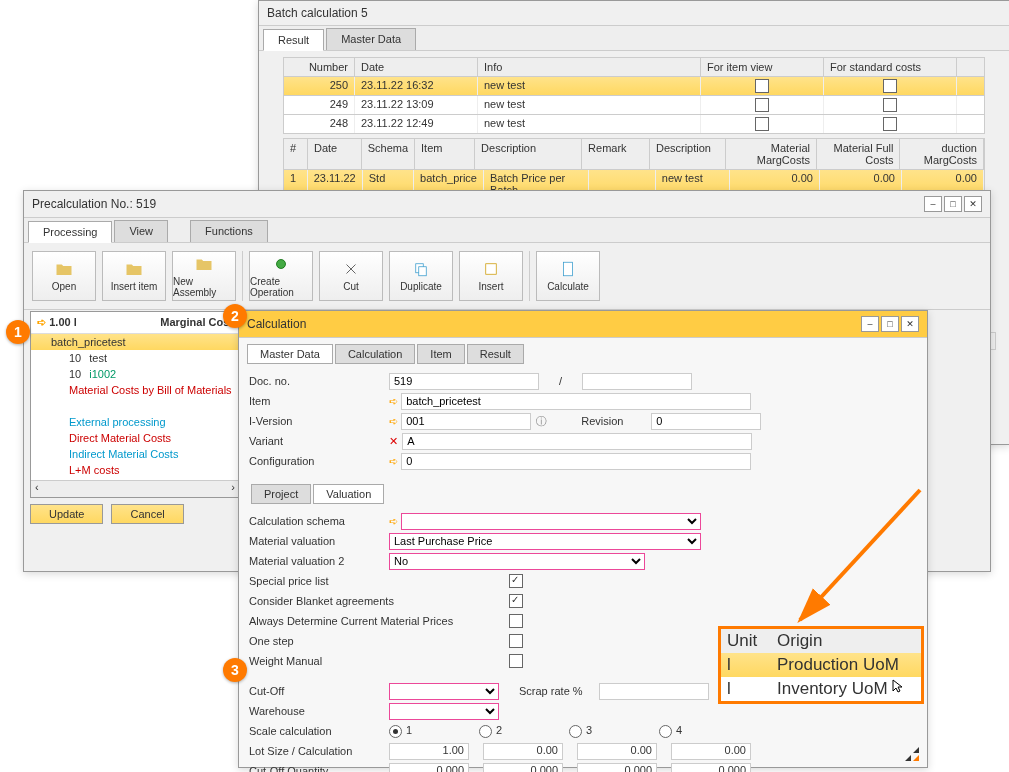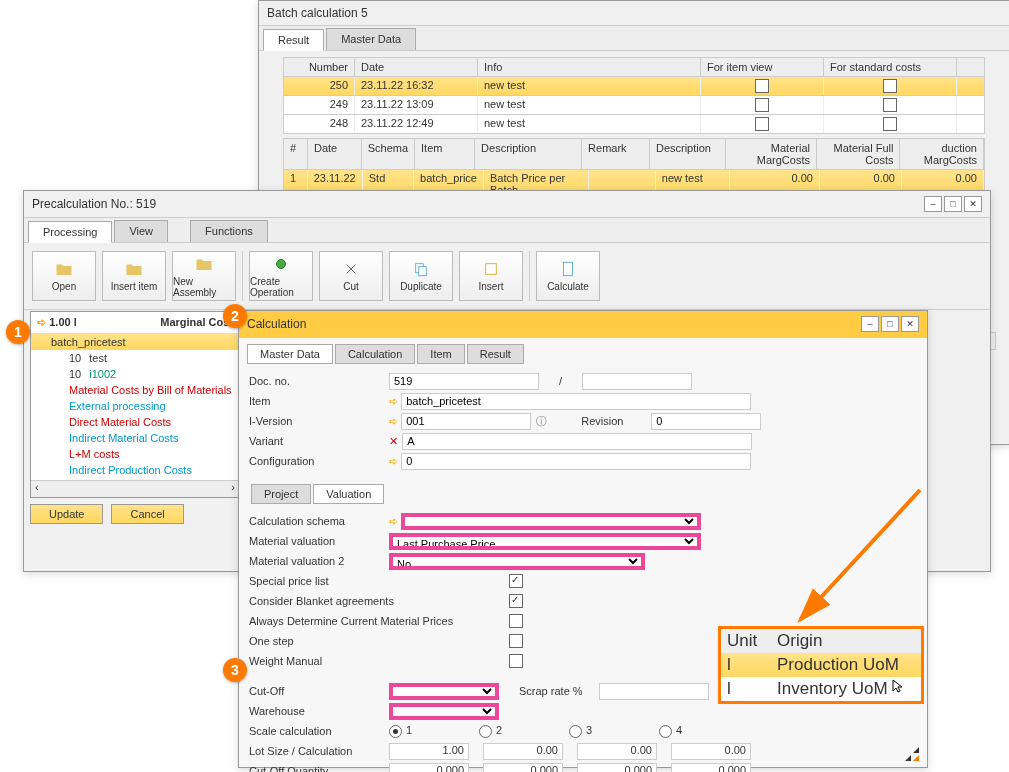--- a/index.html
+++ b/index.html
@@ -23,21 +23,21 @@
 .tbtn{width:62px;height:48px;border:1px solid #bbb;background:linear-gradient(#fff,#eee);display:flex;flex-direction:column;align-items:center;justify-content:center;gap:3px;cursor:pointer;font-size:10px}
 .tbtn svg{width:18px;height:18px}
 .treewin{border:1px solid #999;background:#fff;margin:6px;height:185px;overflow:hidden;position:relative}
 .treehead{display:flex;padding:4px 6px;background:#fff;border-bottom:1px solid #ddd;font-size:11px;font-weight:bold}
 .treerow{padding:2px 6px 2px 38px;font-size:11px;cursor:pointer}
 .treerow.hl{background:linear-gradient(#ffe38a,#ffd861);padding-left:20px;color:#333}
 .form{padding:6px 10px}
 .frow{display:flex;align-items:center;margin:2px 0;height:18px}
 .flabel{width:140px;font-size:11px}
 .finput{border:1px solid #ccc;height:15px;padding:0 4px;font-size:11px;background:#fff}
-.fsel{border:4px solid #ec4899;height:17px;font-size:11px;background:#fff}
+.fsel{border:1px solid #ec4899;height:17px;font-size:11px;background:#fff}
 .btn{padding:3px 18px;border:1px solid #999;background:linear-gradient(#ffe38a,#ffd861);font-size:11px;cursor:pointer}
 .btnrow{display:flex;gap:8px;padding:6px 10px}
 .badge{position:absolute;width:24px;height:24px;border-radius:50%;background:#ff7a00;color:#fff;font-weight:bold;font-size:14px;display:flex;align-items:center;justify-content:center;z-index:100;box-shadow:0 1px 3px rgba(0,0,0,0.3)}
 .linkarrow{color:#ffa500;font-size:11px;margin-right:3px}
 .cb{width:12px;height:12px;border:1px solid #666;display:inline-block;vertical-align:middle;background:#fff}
 .cb.checked::after{content:"✓";font-size:10px;position:relative;top:-2px;left:1px}
 .radio{width:11px;height:11px;border:1px solid #666;border-radius:50%;display:inline-block;vertical-align:middle;margin-right:4px;background:#fff}
 .radio.on::after{content:"";display:block;width:5px;height:5px;background:#333;border-radius:50%;margin:3px}
 .numcell{border:1px solid #ccc;height:15px;width:70px;text-align:right;padding:0 4px;font-size:11px;display:inline-block;background:#fff;margin-right:14px}
 .popup{position:absolute;border:3px solid #ff7a00;background:#fff;z-index:50;font-size:17px}
@@ -190,21 +190,21 @@
       <div class="treehead">
         <span class="linkarrow">➪</span>
         <span style="flex:0 0 80px">1.00 l</span>
         <span style="flex:1;text-align:right">Marginal Cost</span>
       </div>
       <div class="treerow hl"><span>batch_pricetest</span></div>
       <div id="treebody">
           <div class="treerow" style="color: rgb(51, 51, 51);"><span style="color:#333;margin-right:8px">10</span><span>test</span></div>
           <div class="treerow" style="color: rgb(0, 153, 102);"><span style="color:#333;margin-right:8px">10</span><span>i1002</span></div>
           <div class="treerow" style="color: rgb(204, 0, 0);"><span>Material Costs by Bill of Materials</span></div>
-          <div class="treerow" style="color: rgb(0, 153, 204);"><span>External processing</span></div>
+          <div class="treerow" style="color: rgb(0, 153, 204); margin-top: 16px;"><span>External processing</span></div>
           <div class="treerow" style="color: rgb(204, 0, 0);"><span>Direct Material Costs</span></div>
           <div class="treerow" style="color: rgb(0, 153, 204);"><span>Indirect Material Costs</span></div>
           <div class="treerow" style="color: rgb(204, 0, 0);"><span>L+M costs</span></div>
           <div class="treerow" style="color: rgb(0, 153, 204);"><span>Indirect Production Costs</span></div>
           <div class="treerow" style="color: rgb(204, 0, 0);"><span>Costs of goods sold</span></div>
           <div class="treerow" style="color: rgb(0, 153, 204);"><span>Shipping cost</span></div>
         </div>
       <div style="position:absolute;bottom:0;left:0;right:0;height:16px;background:#eee;border-top:1px solid #ccc;display:flex;justify-content:space-between">
           <span style="padding:0 4px">‹</span>
           <span style="padding:0 4px">›</span>

